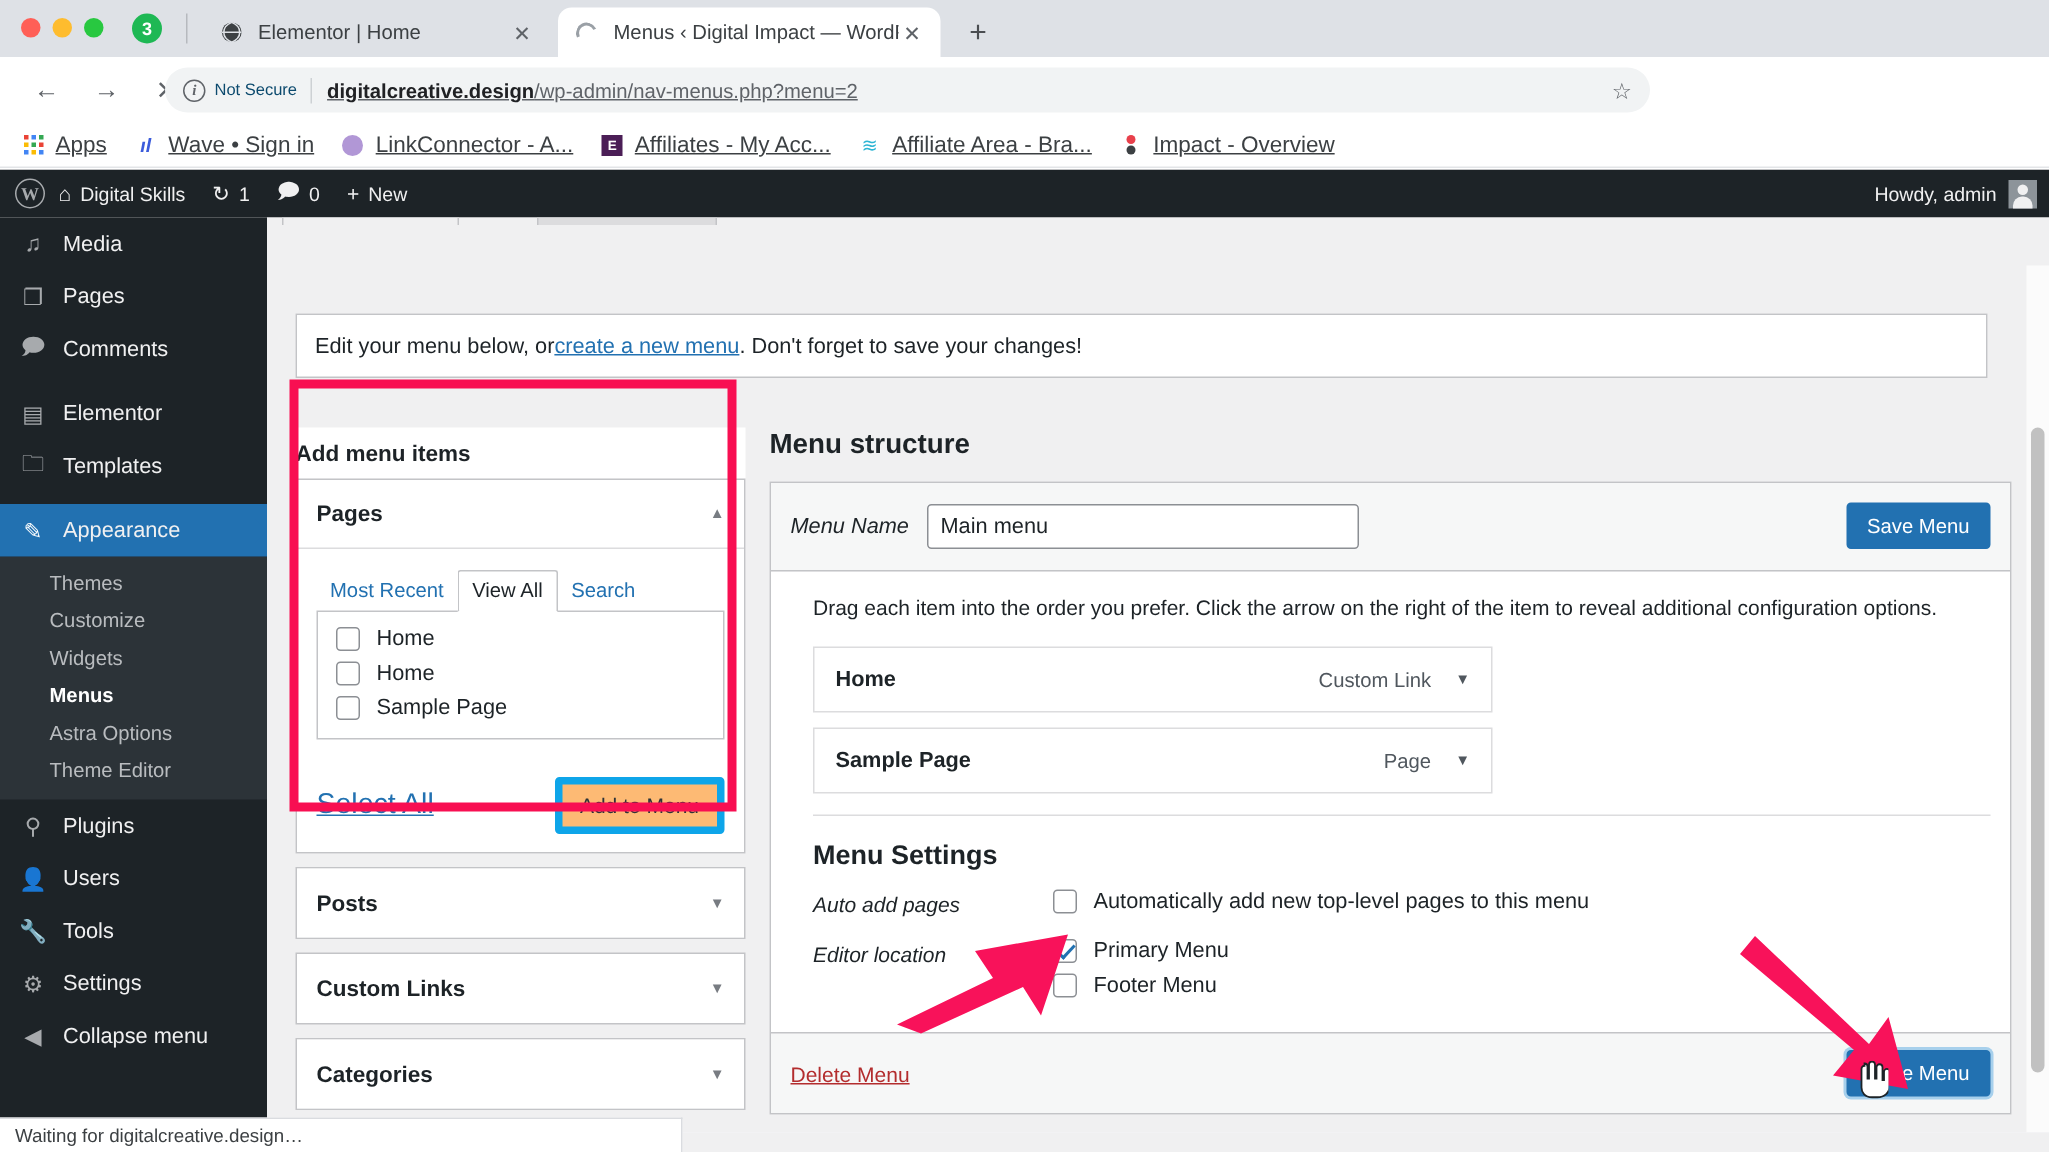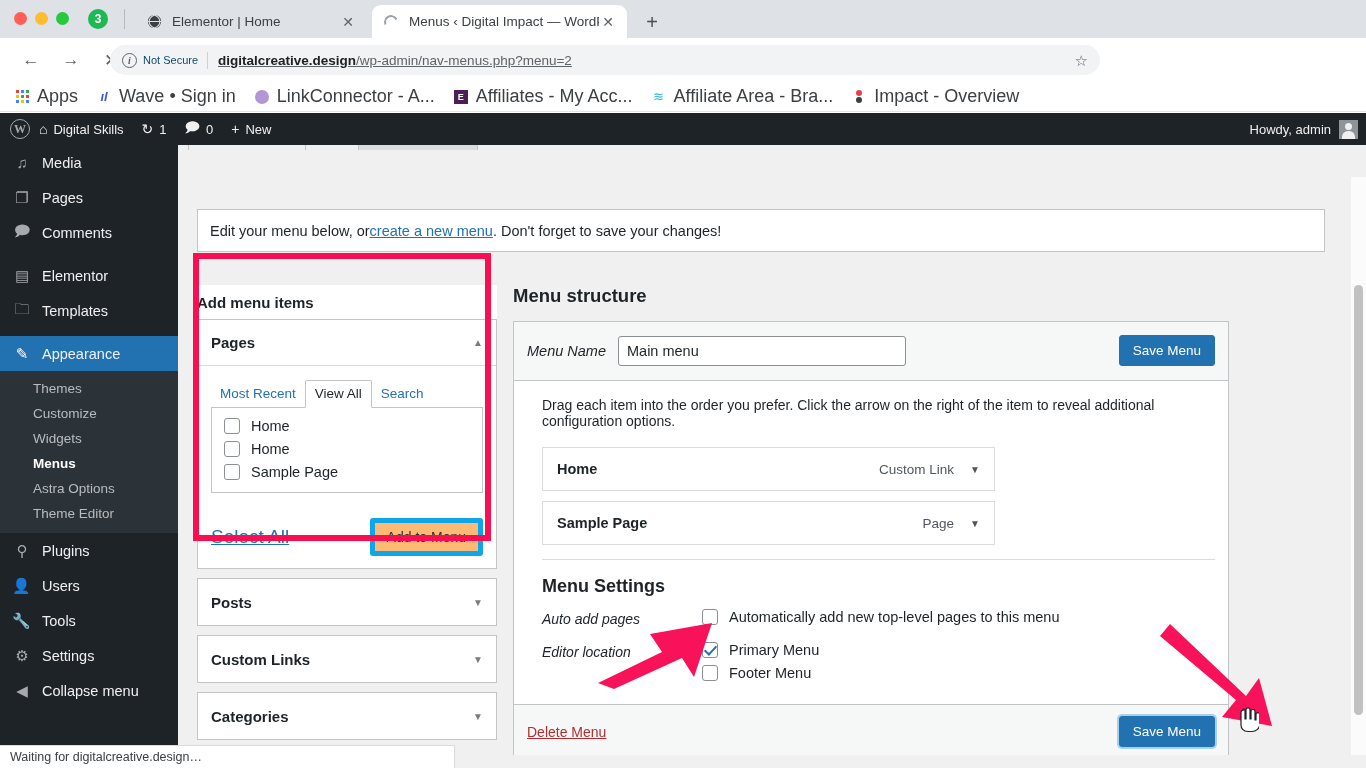--- a/index.html
+++ b/index.html
@@ -127,21 +127,21 @@
   .kebab { font-size: 16px; color: #5f6368; letter-spacing: 0; line-height: 0.6; }
 
   .bookmarks {
     position: absolute; top: 82px; left: 0; width: 1366px; height: 30px;
     background: #fff; display: flex; align-items: center; padding-left: 14px;
     border-bottom: 1px solid #e3e5e8;
   }
   .bm { display: flex; align-items: center; margin-right: 18px; }
   .bm-ico { width: 16px; height: 16px; margin-right: 7px; flex: 0 0 16px;
             display: flex; align-items: center; justify-content: center; font-size: 10px; }
-  .bm-label { font-size: 18px; color: #3c4043; white-space: nowrap; }
+  .bm-label { font-size: 15px; color: #3c4043; white-space: nowrap; text-decoration: underline; }
   .apps-grid { display: grid; grid-template-columns: repeat(3,3px); grid-gap: 2px; }
   .apps-grid i { width: 3px; height: 3px; display: block; }
   .ico-wave { color: #3b5bdb; font-weight: bold; font-style: italic; font-size: 13px;}
   .ico-lc { width: 14px; height: 14px; border-radius: 50%; background: #b197d6; }
   .ico-aff { width: 14px; height: 14px; background: #4b1e56; color: #fff;
              display: flex; align-items: center; justify-content: center; font-size: 9px; font-weight: bold;}
   .ico-aa { color: #2eb5d4; font-size: 13px; }
   .ico-imp { width: 8px; height: 14px; position: relative; }
   .ico-imp::before{content:'';position:absolute;top:0;left:1px;width:6px;height:6px;border-radius:50%;background:#e8404b;}
   .ico-imp::after{content:'';position:absolute;top:7px;left:1px;width:6px;height:6px;border-radius:50%;background:#3c4043;}
@@ -258,21 +258,21 @@
     font-size: 14px; color: #2c3338; background: #fdba74;
     border: 5px solid #0ea5e9; border-radius: 3px; padding: 6px 12px;
   }
 
   .hl-rect {
     position: absolute; left: 193px; top: 253px; width: 298px; height: 288px;
     border: 6px solid #f80f52; z-index: 30; pointer-events: none;
   }
 
   
-  .strcol { position: absolute; top: 140px; left: 335px; width: 716px; }
+  .strcol { position: absolute; top: 140px; left: 335px; width: 828px; }
   .strtitle { font-size: 18.5px; font-weight: bold; color: #1d2327; margin-bottom: 14px; }
   .strbox { background: #fff; border: 1px solid #c3c4c7; }
   .nm-head {
     background: #f6f7f7; border-bottom: 1px solid #c3c4c7;
     display: flex; align-items: center; padding: 14px 13px; position: relative;
   }
   .nm-label { font-size: 14.5px; font-style: italic; color: #1d2327; margin-right: 12px; }
   .nm-input {
     width: 288px; height: 30px; border: 1px solid #8c8f94; border-radius: 3px;
     background: #fff; font-size: 14.5px; color: #1d2327; padding: 0 8px;

